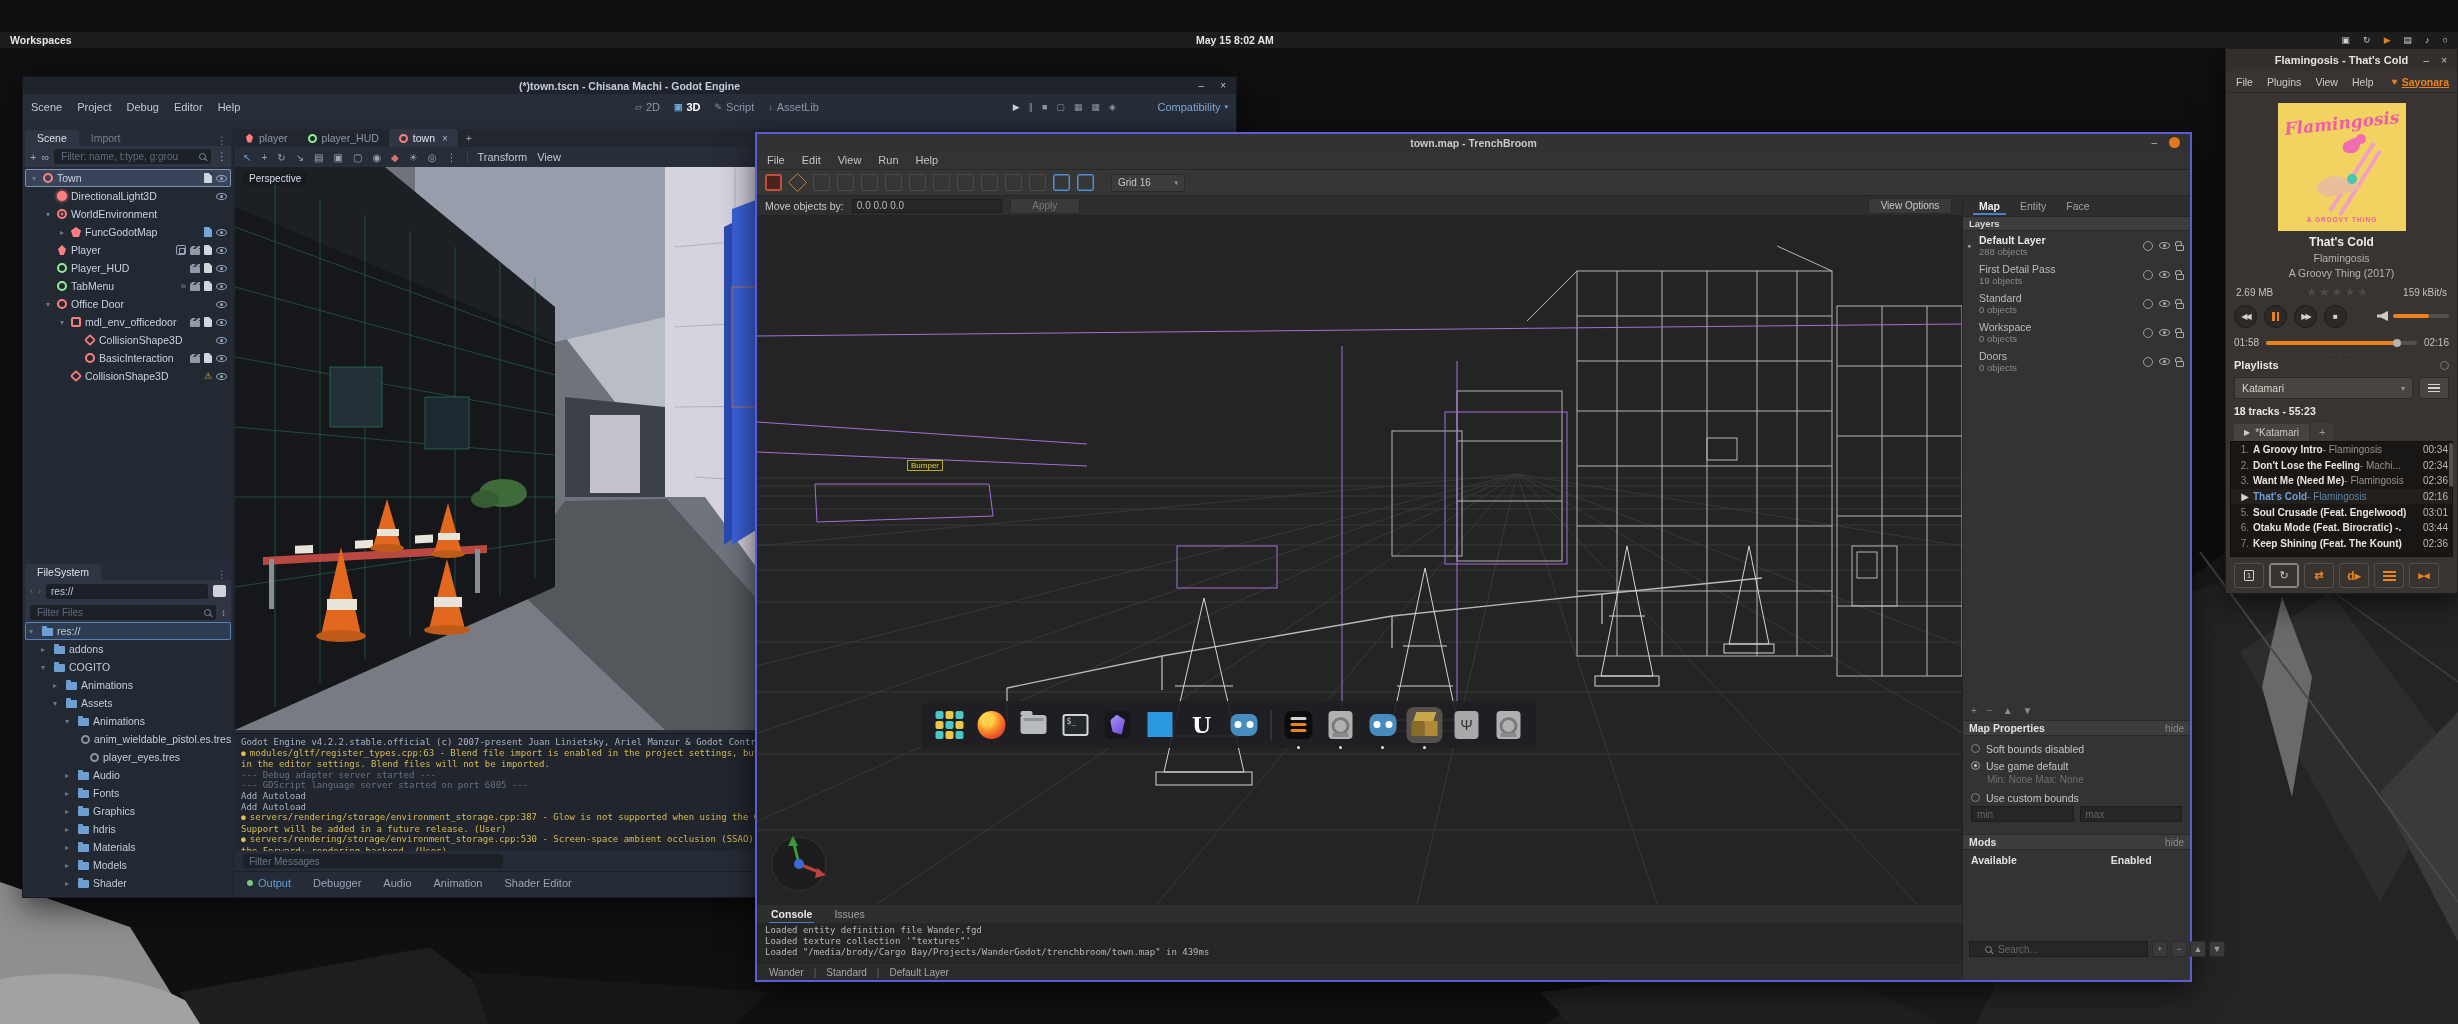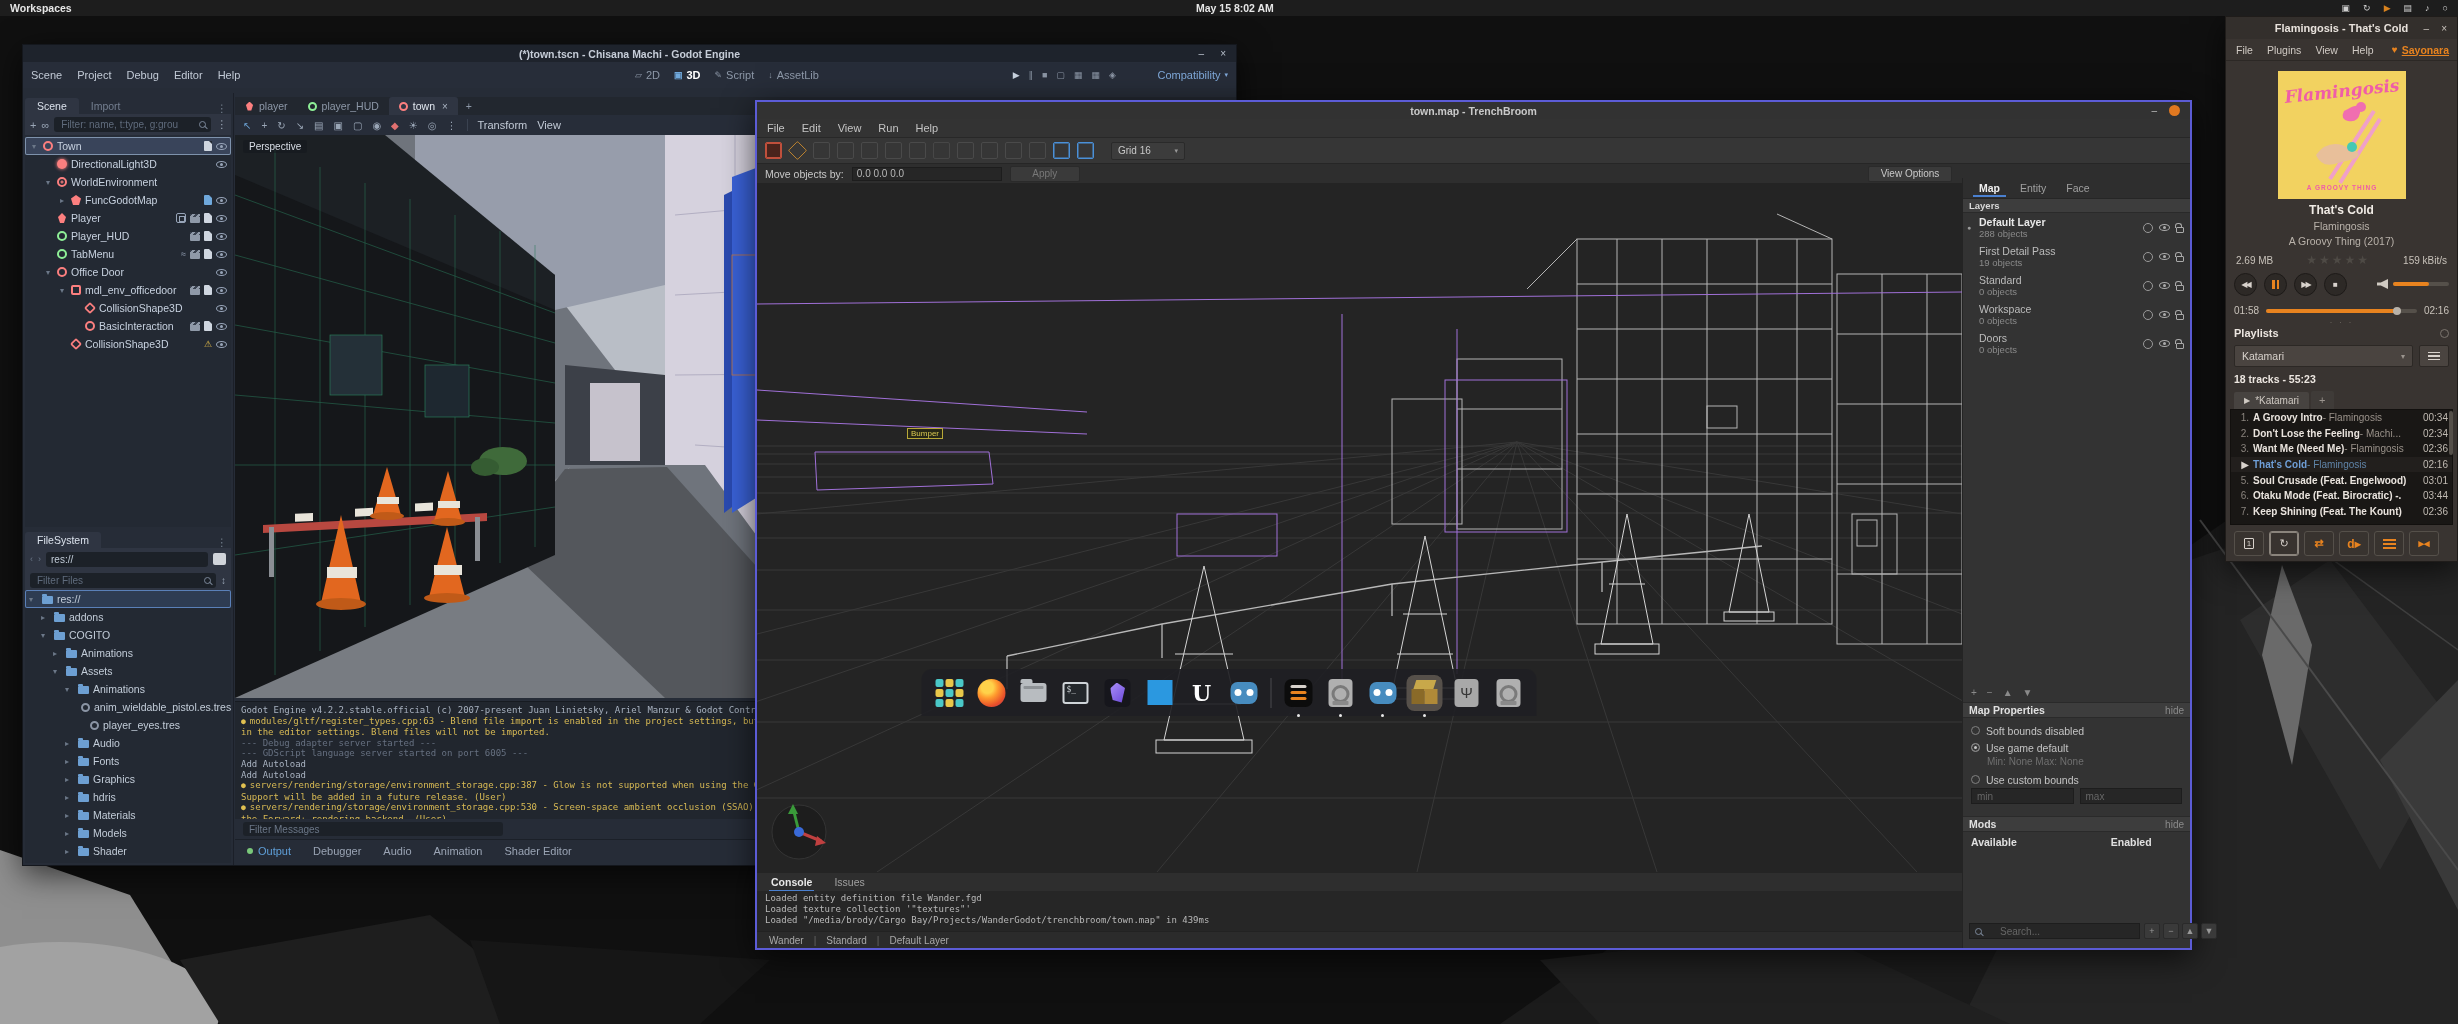--- a/index.html
+++ b/index.html
@@ -1,18 +1,18 @@
 <!DOCTYPE html>
 <html><head>
 <meta charset="utf-8">
 <style>
   html,body{margin:0;padding:0;width:2458px;height:1024px;overflow:hidden;background:#101010;
     font-family:"Liberation Sans",sans-serif;-webkit-font-smoothing:antialiased;}
   *{box-sizing:border-box;}
-  #desktop{position:absolute;inset:0;width:2458px;height:716px;}
+  #desktop{position:absolute;inset:0;width:2458px;height:716px;margin-top:32px;}
   #wallpaper{position:absolute;inset:0;z-index:0;}
 
   
   #topbar{position:absolute;left:0;top:0;width:2458px;height:16px;background:#1d1d1d;z-index:50;
     display:flex;align-items:center;color:#e6e6e6;font-size:10.5px;font-weight:bold;}
   #tb-left{padding-left:10px;}
   #tb-clock{position:absolute;left:1196px;top:0;height:16px;display:flex;align-items:center;}
   #tb-tray{position:absolute;right:10px;top:0;height:16px;display:flex;align-items:center;gap:13px;}
   .tray-ic{font-size:9px;color:#cfcfcf;font-weight:normal;line-height:1;}
   .tray-ic.orange{color:#d8821e;}
@@ -163,21 +163,21 @@
     padding-left:12px;align-items:center;font-size:10.5px;color:#a0a0a0;border-top:1px solid #242424;}
   .ttab{position:relative;padding:2px 2px;}
   .ttab.active{color:#e8e8e8;font-weight:bold;}
   .ttab.active::after{content:"";position:absolute;left:0;right:0;bottom:-2px;height:2px;background:#4a80d0;}
   #t-console{position:absolute;left:0;top:789px;width:1205px;height:40px;background:#262626;font-family:"DejaVu Sans Mono",monospace;
     font-size:9px;line-height:11px;color:#b8b8b8;padding:2px 8px;overflow:hidden;}
   #t-status{position:absolute;left:0;top:829px;width:1205px;height:17px;background:#2b2b2b;display:flex;align-items:center;gap:10px;
     padding-left:12px;font-size:10px;color:#a8a8a8;border-top:1px solid #222;}
   #t-status .ssep{color:#666;}
 
-  #t-right{position:absolute;right:0;top:76px;width:228px;bottom:0;background:#333333;border-left:1px solid #242424;}
+  #t-right{position:absolute;right:0;top:62px;width:228px;bottom:0;background:#333333;border-left:1px solid #242424;}
   #t-insp-tabs{position:absolute;left:0;top:0;right:0;height:21px;display:flex;gap:4px;padding-left:8px;align-items:center;
     font-size:10.5px;color:#a0a0a0;background:#2e2e2e;border-bottom:1px solid #262626;}
   .itab{position:relative;padding:3px 8px;}
   .itab.active{color:#f0f0f0;font-weight:bold;}
   .itab.active::after{content:"";position:absolute;left:2px;right:2px;bottom:0;height:2px;background:#4a80d0;}
   #t-layers-head{position:absolute;left:0;top:21px;right:0;height:14px;background:#3d3d3d;color:#d8d8d8;font-size:9.5px;
     font-weight:bold;display:flex;align-items:center;padding-left:6px;border-bottom:1px solid #2a2a2a;}
   #t-layers{position:absolute;left:0;top:35px;right:0;height:148px;overflow:hidden;}
   .lrow{height:29px;display:flex;align-items:center;padding:0 6px 0 4px;gap:4px;}
   .lrow .ldot{width:8px;color:#999;font-size:7px;}
@@ -203,21 +203,21 @@
   .radio.sel{background:#c8c8c8;box-shadow:inset 0 0 0 2px #3a3a3a;}
   .rnote{color:#6f6f6f;font-size:10px;padding-left:16px;height:15px;}
   #t-minmax{position:absolute;left:8px;top:610px;right:8px;display:flex;gap:6px;}
   #t-minmax input{flex:1;height:16px;background:#262626;border:1px solid #1d1d1d;color:#b0b0b0;font-size:10px;padding:0 5px;
     font-family:inherit;outline:none;min-width:0;}
   #t-minmax input::placeholder{color:#666;}
   #t-mods-head{top:638px;justify-content:space-between;}
   #t-mods-cols{position:absolute;left:8px;top:658px;right:8px;display:flex;font-size:10.5px;font-weight:bold;color:#e0e0e0;}
   #t-mods-cols .mc2{margin-left:94px;}
   #t-search{position:absolute;left:6px;right:6px;top:744px;height:18px;display:flex;gap:4px;align-items:center;}
-  #t-search .sbox{flex:1;height:16px;background:#262626;border:1px solid #1d1d1d;display:flex;align-items:center;gap:16px;padding:0 5px;}
+  #t-search .sbox{flex:1;height:16px;background:#262626;border:1px solid #1d1d1d;display:flex;align-items:center;gap:4px;padding:0 15px;}
   #t-search input{flex:1;background:transparent;border:none;outline:none;color:#999;font-size:10px;font-family:inherit;min-width:0;}
   #t-search input::placeholder{color:#666;}
   .sqbtn{width:16px;height:16px;background:#3a3a3a;border:1px solid #2a2a2a;color:#999;font-size:9px;display:flex;
     align-items:center;justify-content:center;border-radius:2px;}
 
   
   #player{left:2225px;top:16px;width:233px;height:546px;background:#393431;z-index:30;border:1px solid #1f1c1a;}
   #p-title{position:absolute;left:0;top:0;right:0;height:22px;background:#332f2c;display:flex;align-items:center;justify-content:center;
     color:#e8e2dc;font-size:11px;font-weight:bold;}
   #p-title .wbtns{position:absolute;right:10px;display:flex;gap:12px;font-weight:normal;color:#c8c2bc;font-size:10px;}

